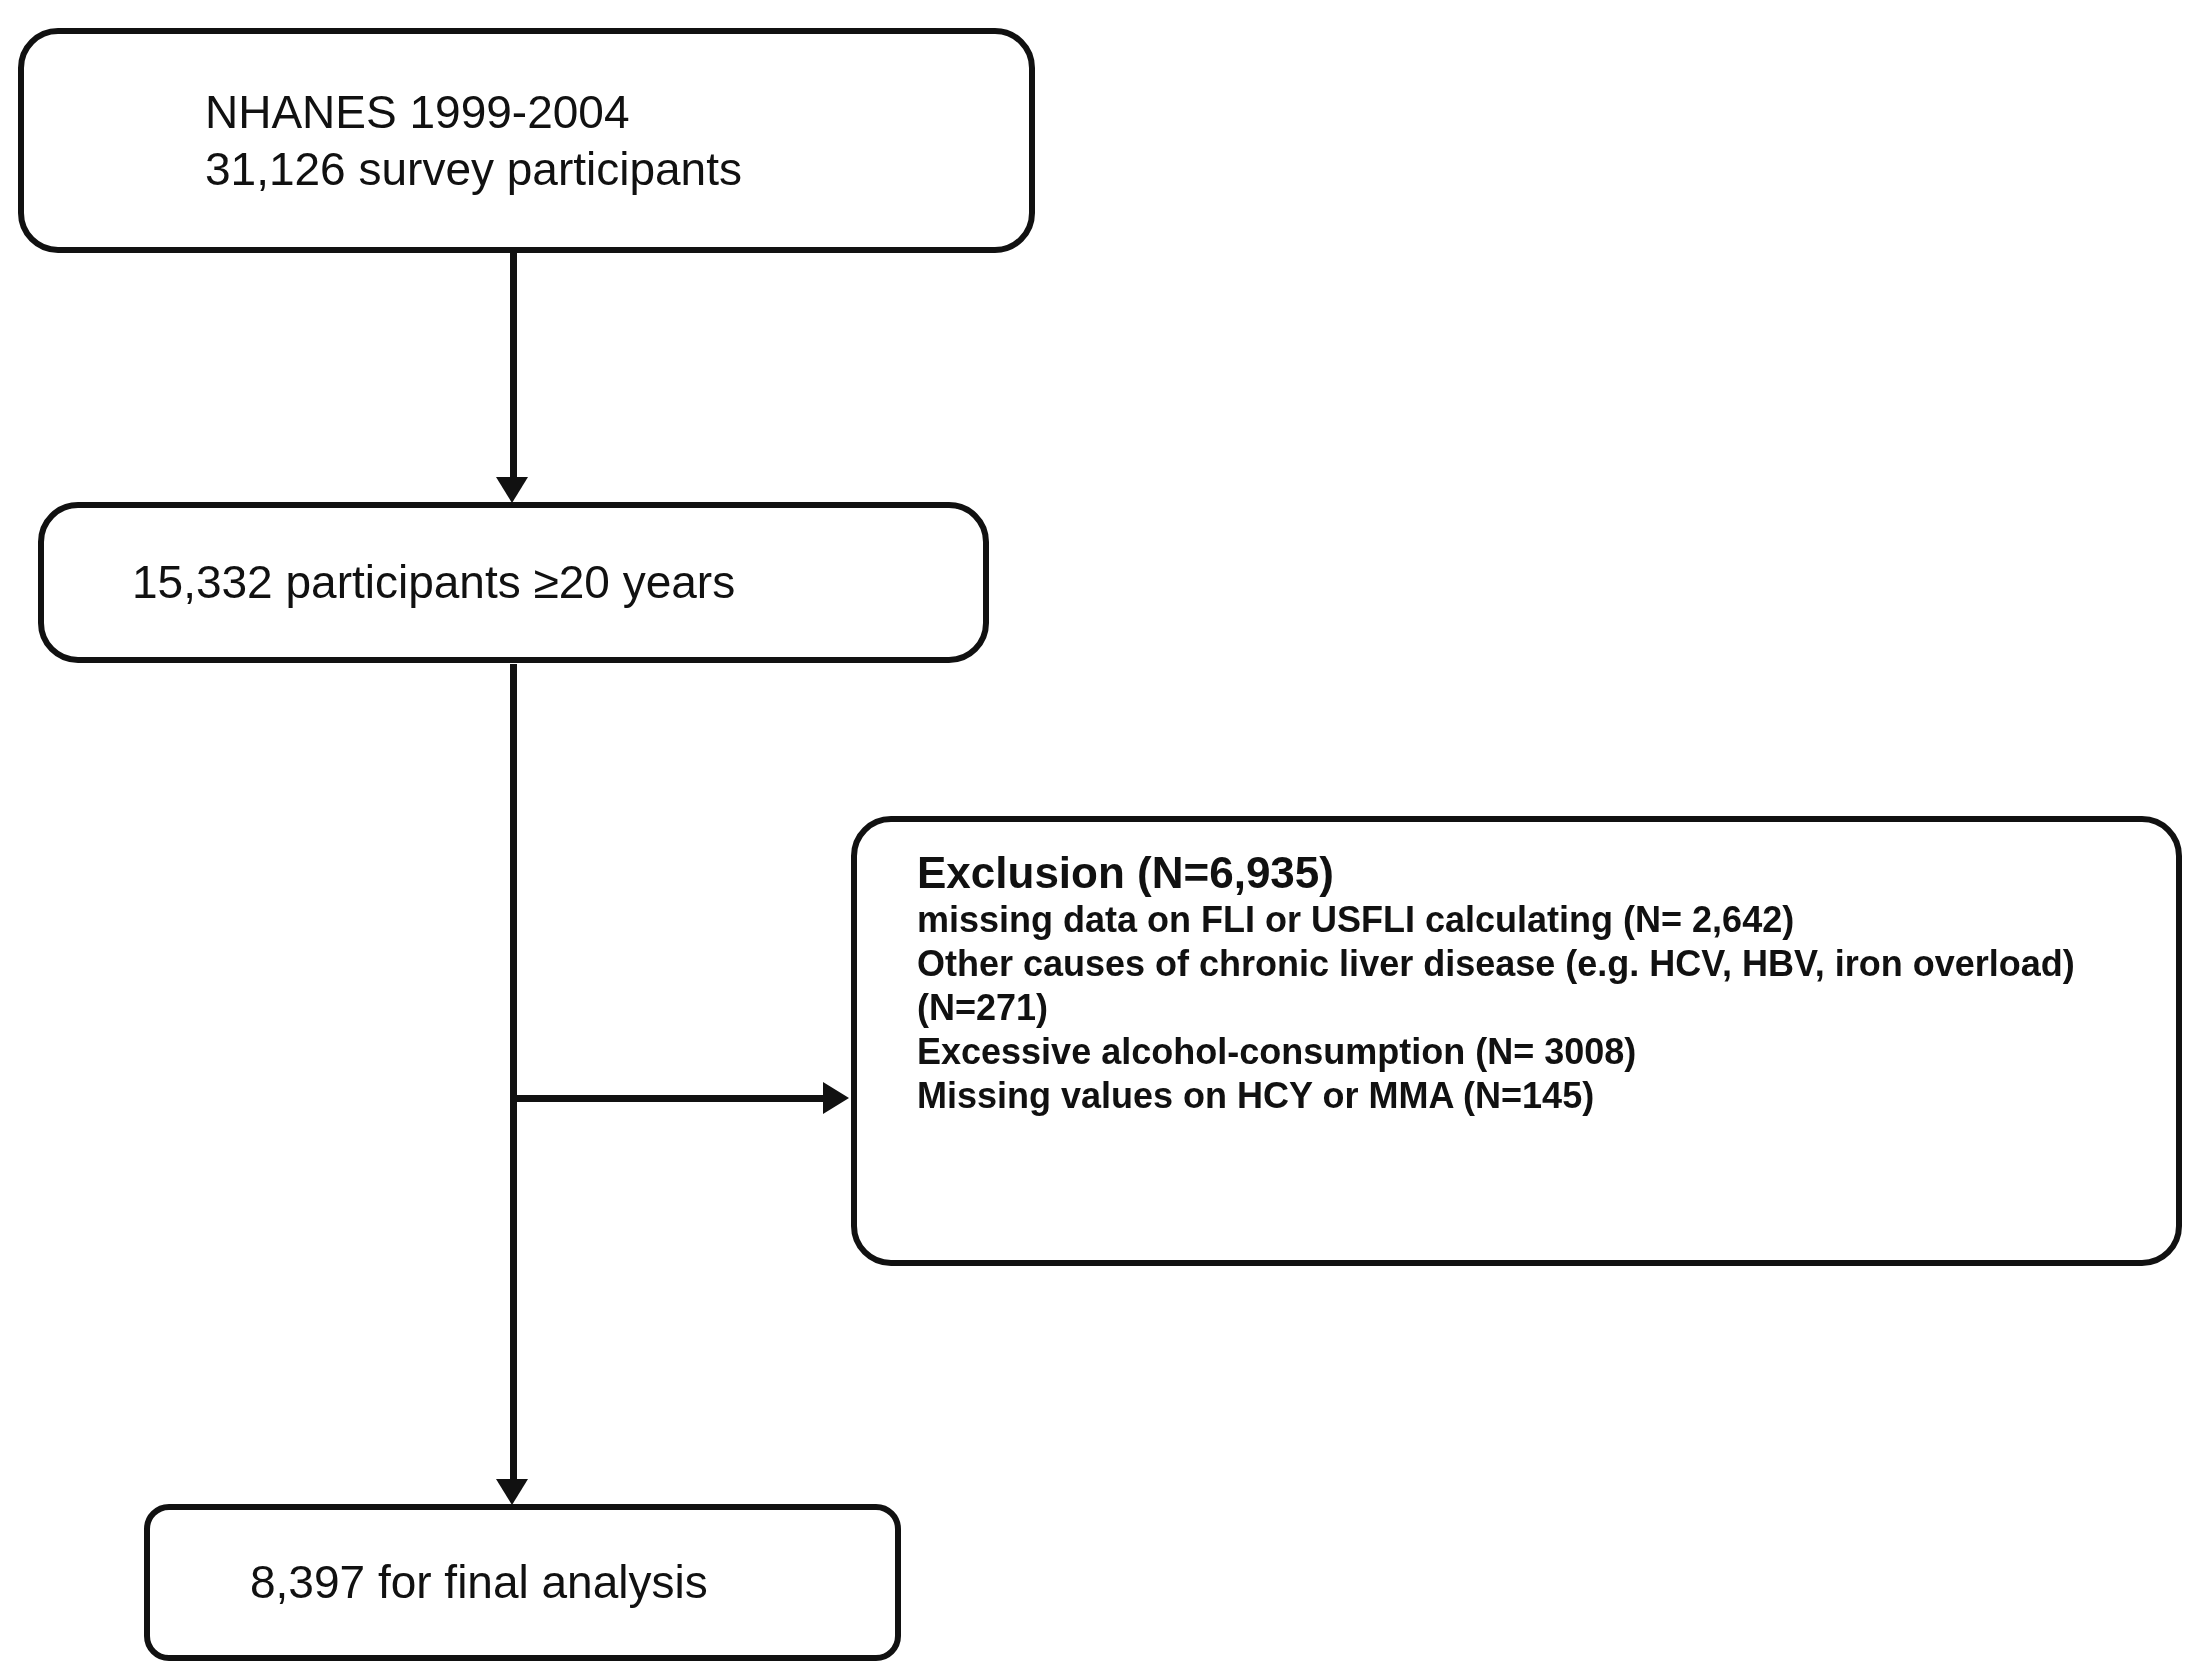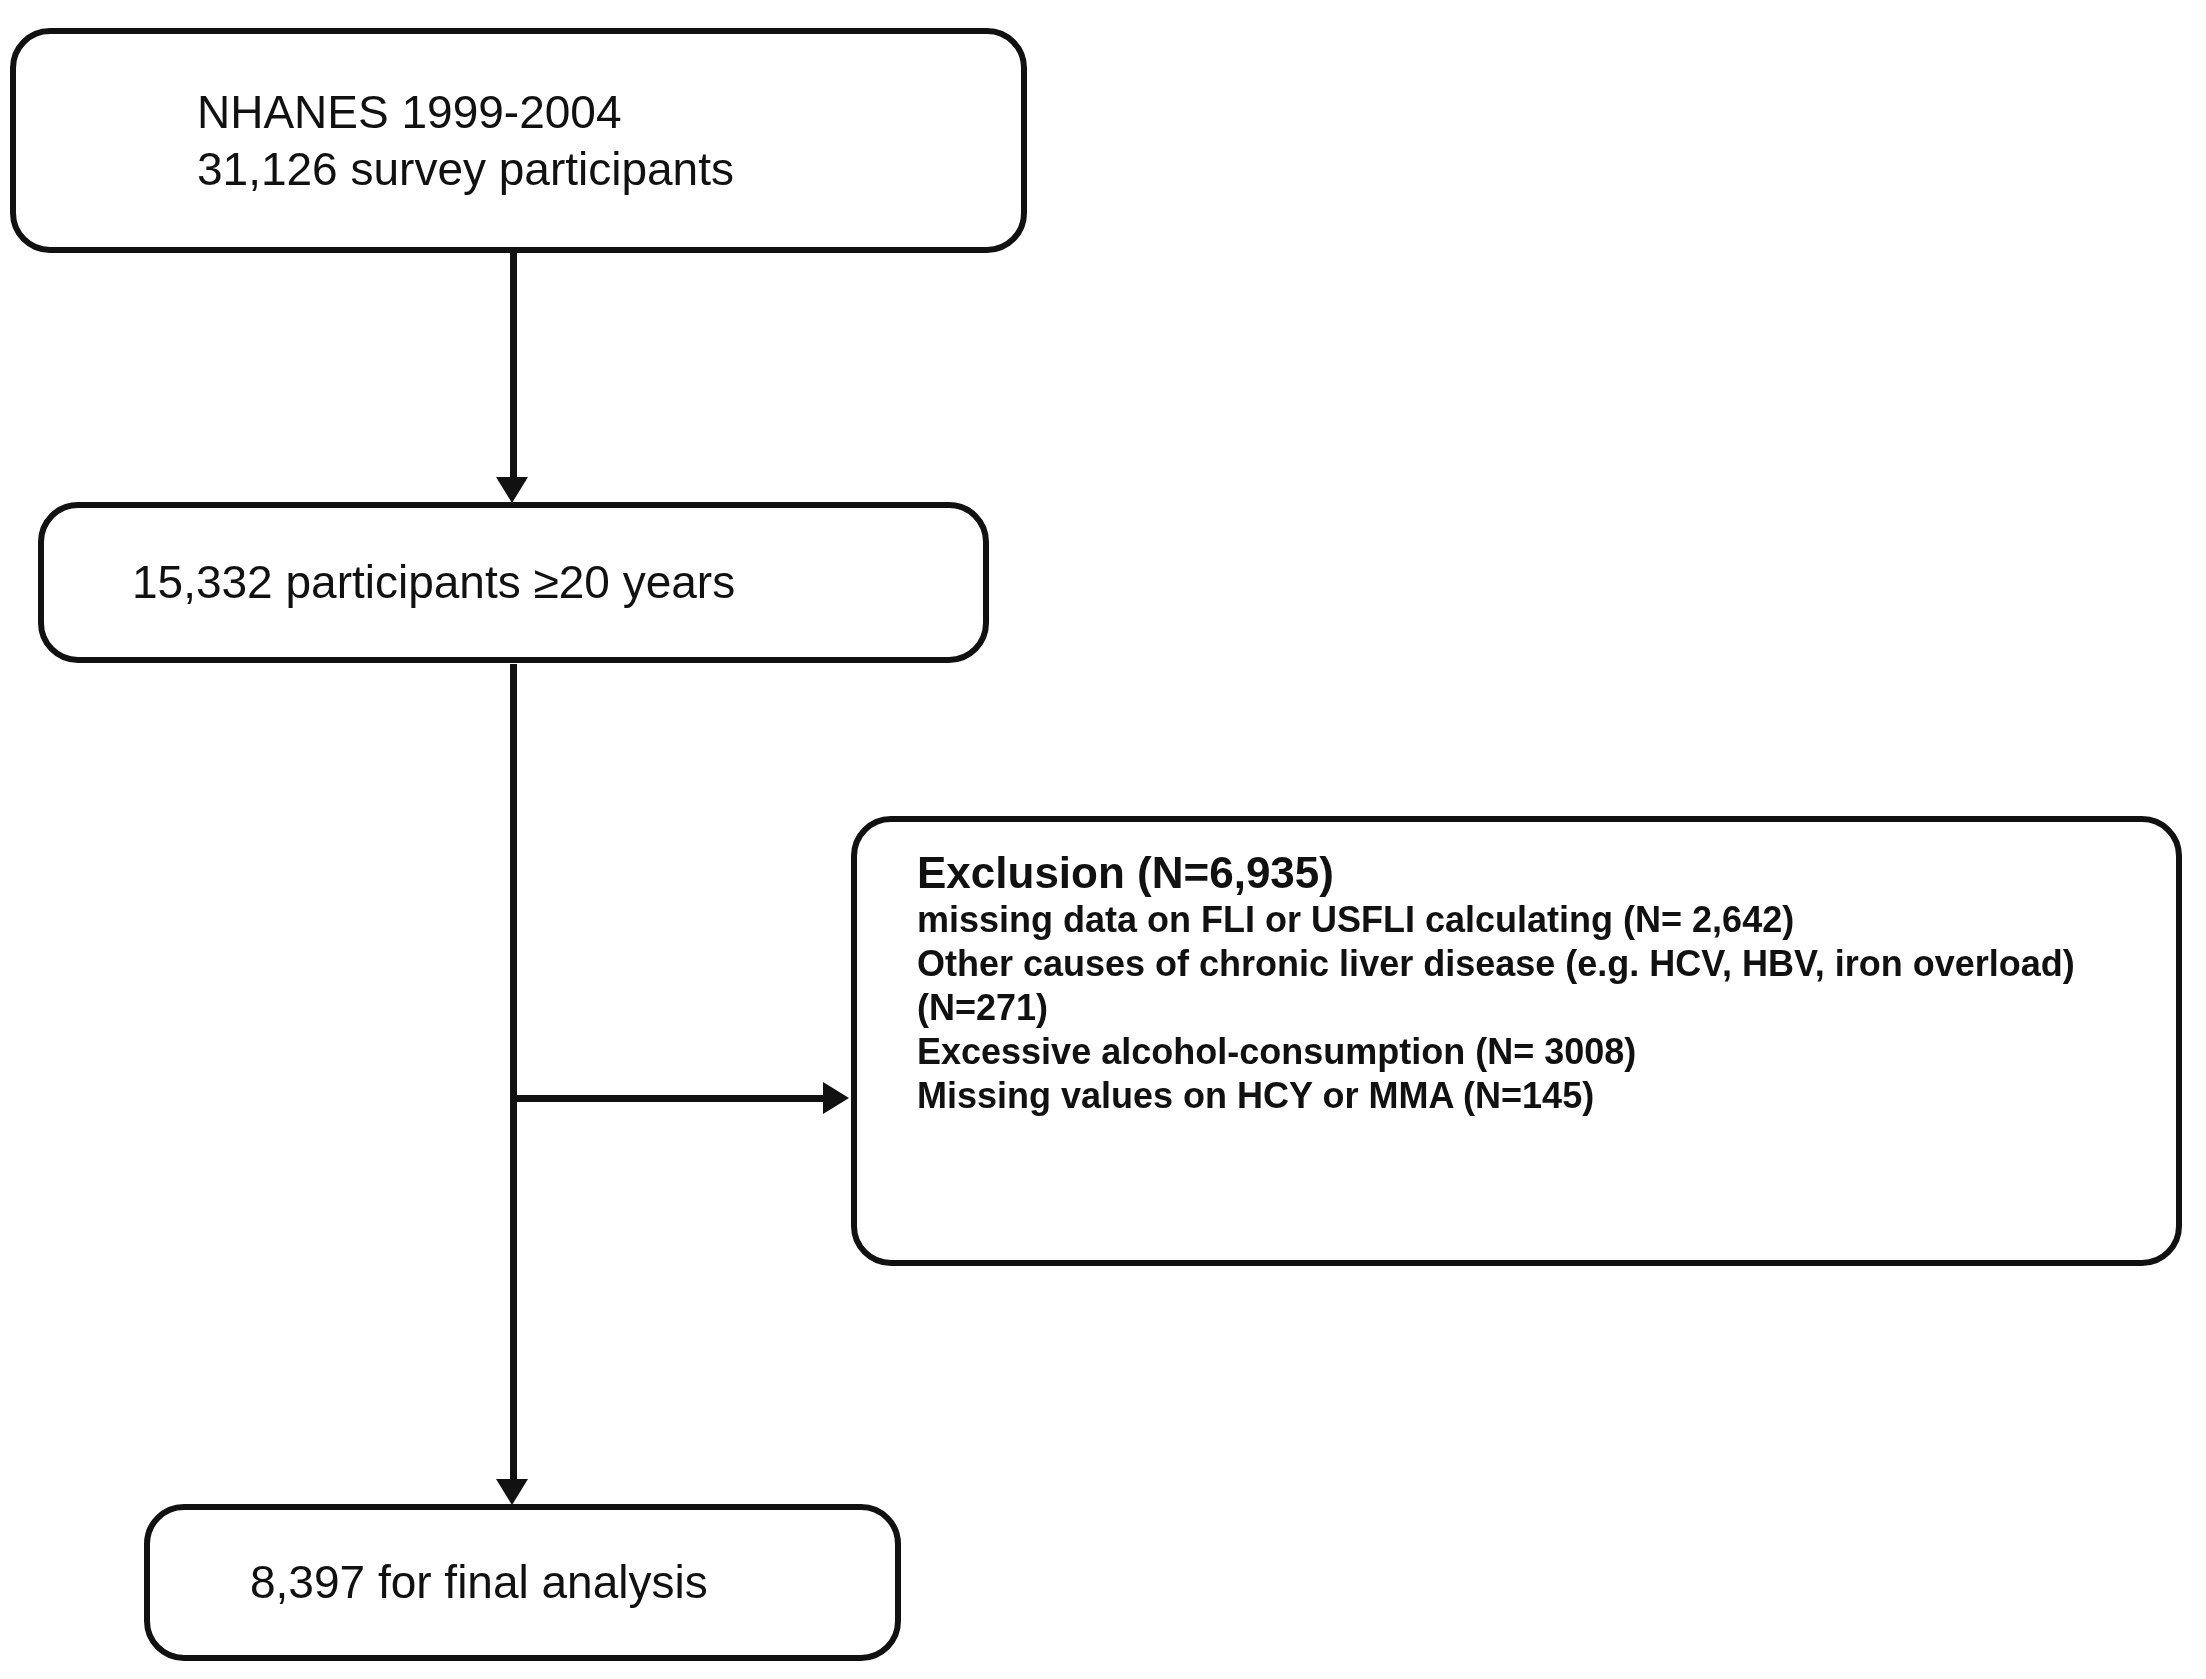--- a/index.html
+++ b/index.html
@@ -26,21 +26,21 @@
     flex-direction: column;
     justify-content: center;
   }
   .node .line {
     white-space: pre;
     line-height: 1.22;
   }
 
   
   #node-source {
-    left: 10px;
+    left: 18px;
     top: 28px;
     width: 1017px;
     height: 225px;
     padding: 0 0 0 181px;
   }
   #node-source .line { font-size: 46px; }
 
   
   #node-eligible {
     left: 38px;
@@ -71,20 +71,21 @@
     font-weight: bold;
   }
 
   
   #node-final {
     left: 144px;
     top: 1504px;
     width: 757px;
     height: 157px;
     padding: 0 0 0 100px;
+    border-radius: 25px;
   }
   #node-final .line { font-size: 46px; }
 
   
   .conn {
     position: absolute;
     background: #111111;
   }
   .v-line { width: 7px; }
   .h-line { height: 7px; }

